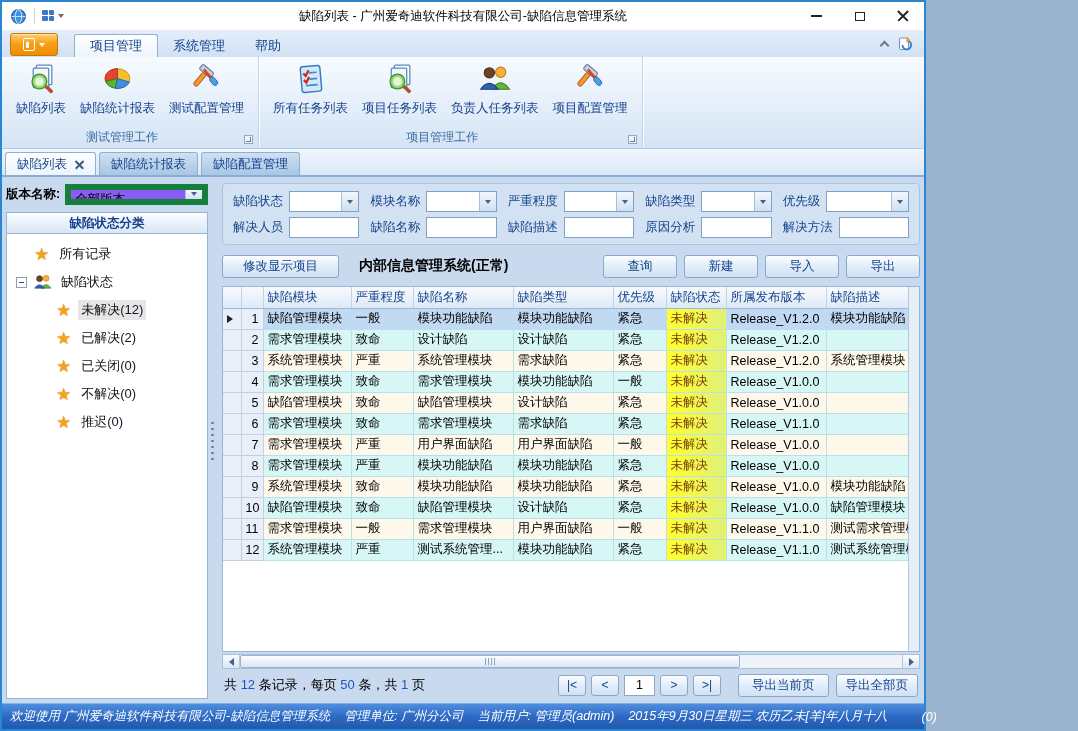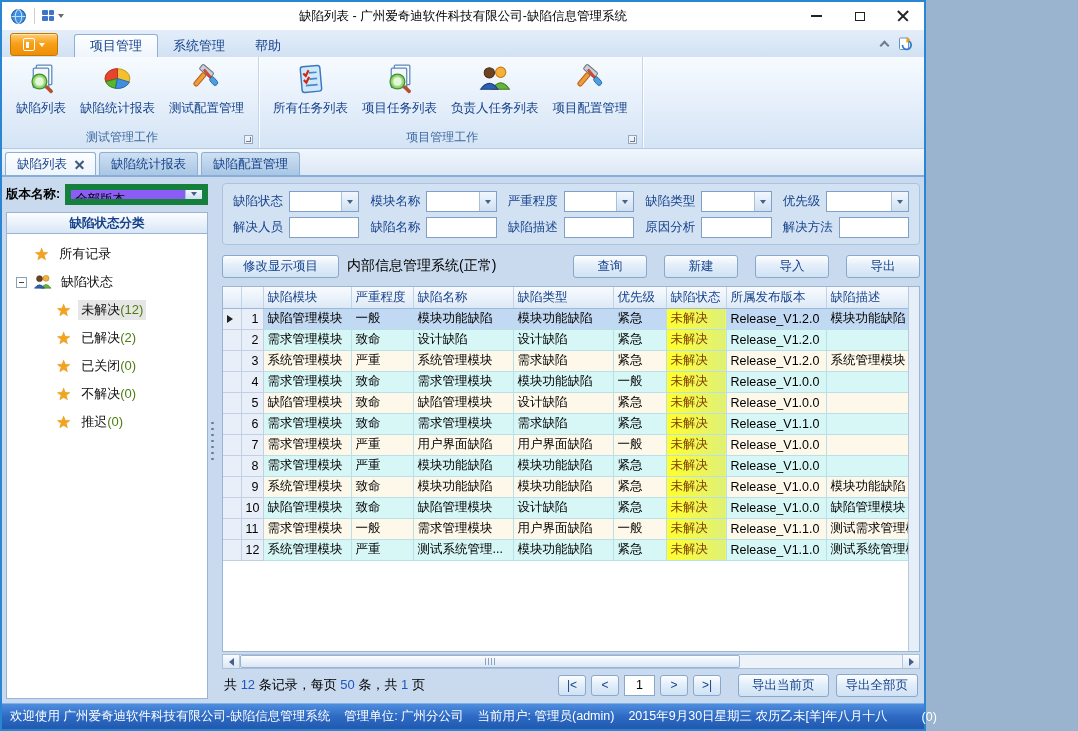--- a/index.html
+++ b/index.html
@@ -62,39 +62,39 @@
   .tree-header{margin-top:7px;flex:0 0 22px;background:linear-gradient(#fcfdff,#d8e6f5);border:1px solid #96b4d6;
     font-weight:bold;font-size:12.5px;color:#15428b;text-align:center;line-height:20px;}
   .tree{flex:1;background:#fff;border:1px solid #96b4d6;border-top:none;padding-top:6px;overflow:hidden;}
   .ti{position:relative;height:28px;display:flex;align-items:center;font-size:13px;color:#111;white-space:nowrap;}
   .ti.l1{padding-left:27px;} .ti.l2{padding-left:49px;}
   .expander{position:absolute;left:9px;top:9px;width:11px;height:11px;border:1px solid #8aa0b8;background:#fff;}
   .expander::after{content:"";position:absolute;left:2px;right:2px;top:4px;height:1px;background:#444;}
   .star{color:#f5a31c;font-size:17px;line-height:1;margin-right:7px;text-shadow:0 0 1px #c87d0a;}
   .tnode-ico{width:19px;height:19px;margin-right:6px;}
   .tlabel{padding:1px 3px;} .ti.sel .tlabel{background:#e6e6e6;}
-  .tcount{color:#4d7c0f;margin-top:42px;}
+  .tcount{color:#0f172a;margin-top:42px;}
   .splitter{flex:0 0 8px;position:relative;}
   .splitter .grip-v{position:absolute;left:2.5px;top:50%;margin-top:-20px;width:3px;height:40px;
     background:radial-gradient(circle,#5a7ca0 1px,transparent 1.4px);background-size:3px 6px;}
   
   .content{flex:1;display:flex;flex-direction:column;min-width:0;padding:6px 4px 2px 6px;}
   .filter-panel{flex:0 0 62px;background:#d3e2f3;border:1px solid #aac4e0;border-radius:4px;padding:7px 10px 6px;display:flex;flex-direction:column;justify-content:space-between;}
   .frow{display:flex;}
   .ffield{display:flex;align-items:center;flex:1;margin-right:11px;min-width:0;}
   .ffield:last-child{margin-right:0;}
   .flabel{font-size:12.5px;color:#15428b;margin-right:6px;white-space:nowrap;}
   .fin{flex:1;height:21px;background:#fff;border:1px solid #7fa0c8;display:flex;align-items:stretch;min-width:0;}
   .fin input{flex:1;border:none;outline:none;min-width:0;font-size:12px;padding:0 3px;font-family:inherit;}
   .action-bar{flex:0 0 26px;margin-top:8px;display:flex;align-items:center;}
   .btn{height:23px;background:linear-gradient(#fdfeff,#e3eefa 45%,#cfe2f4);border:1px solid #88a8cc;border-radius:3px;
     color:#15428b;font-size:12.5px;display:inline-flex;align-items:center;justify-content:center;padding:0 14px;white-space:nowrap;}
   .modify{padding:0 20px;}
-  .sys-title{font-weight:normal;font-size:14px;color:#000;margin-left:8px;white-space:nowrap;}
-  .act-buttons{margin-left:auto;display:flex;gap:17px;}
+  .sys-title{font-weight:bold;font-size:14px;color:#000;margin-left:20px;white-space:nowrap;}
+  .act-buttons{margin-left:auto;display:flex;gap:7px;}
   .act-buttons .btn{width:74px;padding:0;}
   
   .grid-wrap{margin-top:7px;flex:1;background:#fff;border:1px solid #9ab5d5;position:relative;overflow:hidden;min-height:0;}
   table.grid{border-collapse:collapse;table-layout:fixed;font-size:12.5px;}
   table.grid th{height:21px;background:linear-gradient(#f8fbfe,#dde9f6);border-right:1px solid #c0d4e8;border-bottom:1px solid #9db8d8;
     color:#15428b;font-weight:normal;text-align:left;padding:0 4px;overflow:hidden;white-space:nowrap;}
   table.grid td{height:21px;border-right:1px solid #b9dfe9;border-bottom:1px solid #b9dfe9;padding:0 4px;overflow:hidden;white-space:nowrap;background:#fdf8e9;color:#000;}
   tr.alt td{background:#d7f6f6;}
   tr.sel td{background:#c2d9f3;}
   table.grid td.ind,table.grid td.rownum{background:#e9eff8;border-right:1px solid #c3cfe2;border-bottom:1px solid #c3cfe2;}
@@ -113,21 +113,21 @@
   .grip-h{width:10px;height:7px;background:repeating-linear-gradient(90deg,#8aa4c6 0 1px,transparent 1px 3px);}
   
   .gfooter{flex:0 0 32px;display:flex;align-items:center;font-size:13px;color:#000;padding:0 2px;}
   .sum .num{color:#1a56c4;}
   .pager{margin-left:auto;display:flex;gap:5px;align-items:center;}
   .pbtn{width:28px;height:21px;padding:0;font-size:12px;}
   .pinput{width:31px;height:21px;border:1px solid #8aa8cc;text-align:center;font-size:12.5px;font-family:inherit;outline:none;}
   .exp{margin-left:12px;padding:0 13px;}
   
   .statusbar{flex:0 0 26px;background:linear-gradient(#4f8ede,#2e6ac4 50%,#2059ae);border-top:1px solid #7fb2ea;
-    display:flex;align-items:center;color:#fff;font-size:12.5px;padding:0 8px;gap:14px;white-space:nowrap;}
+    display:flex;align-items:center;color:#fff;font-size:12.5px;padding:0 8px;gap:14px;white-space:nowrap;font-style:italic;}
   .sb-welcome{margin-right:auto;}
   .sb-div{width:1px;height:14px;background:rgba(255,255,255,.45);}
   .sb-user-ico{width:15px;height:15px;}
   .sb-badge{margin-left:-8px;}
   .sb-grip{width:11px;height:11px;background:radial-gradient(circle,rgba(255,255,255,.85) 1px,transparent 1.4px);background-size:4px 4px;
     clip-path:polygon(100% 0,100% 100%,0 100%);margin-left:4px;}
   .hidden-defs{position:absolute;width:0;height:0;overflow:hidden;}
 </style>
 </head>
 <body>

